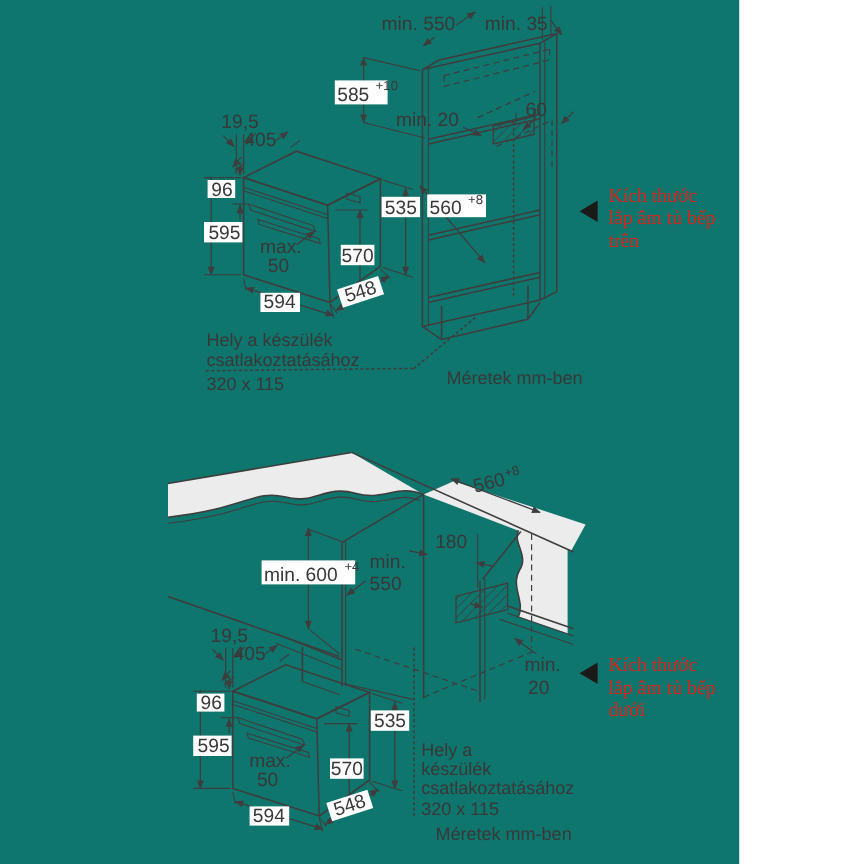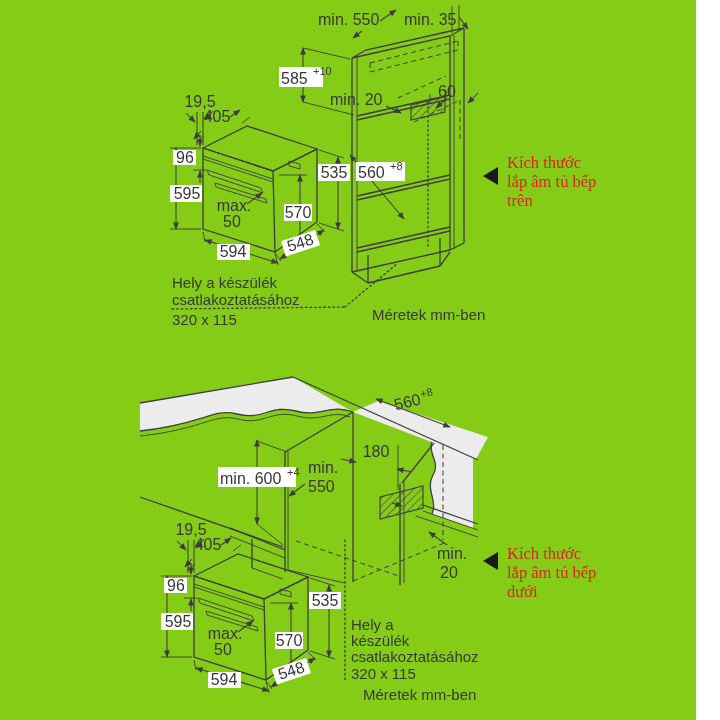--- a/index.html
+++ b/index.html
@@ -1,16 +1,16 @@
 <!DOCTYPE html>
 <html><head>
 <meta charset="utf-8">
 <style>
   html,body{margin:0;padding:0;background:#ffffff;}
-  #stage{position:relative;width:696px;height:720px;background:#84cc16;overflow:hidden;}
+  #stage{position:relative;width:616px;height:720px;background:#0f766e;overflow:hidden;}
   svg{display:block;}
   text{font-family:"Liberation Sans","DejaVu Sans",sans-serif;fill:#383838;}
   .dim{font-size:16px;}
   .sup{font-size:11px;}
   .note{font-size:15px;}
   .red{font-family:"Liberation Serif","DejaVu Serif",serif;font-size:16.5px;fill:#d9251d;}
   .ln{stroke:#3d3d3d;stroke-width:1.3;fill:none;}
   .lnthin{stroke:#3d3d3d;stroke-width:0.9;fill:none;}
   .dimln{stroke:#3d3d3d;stroke-width:1.05;fill:none;}
   .dash{stroke:#3d3d3d;stroke-width:1;fill:none;stroke-dasharray:5,3.5;}

